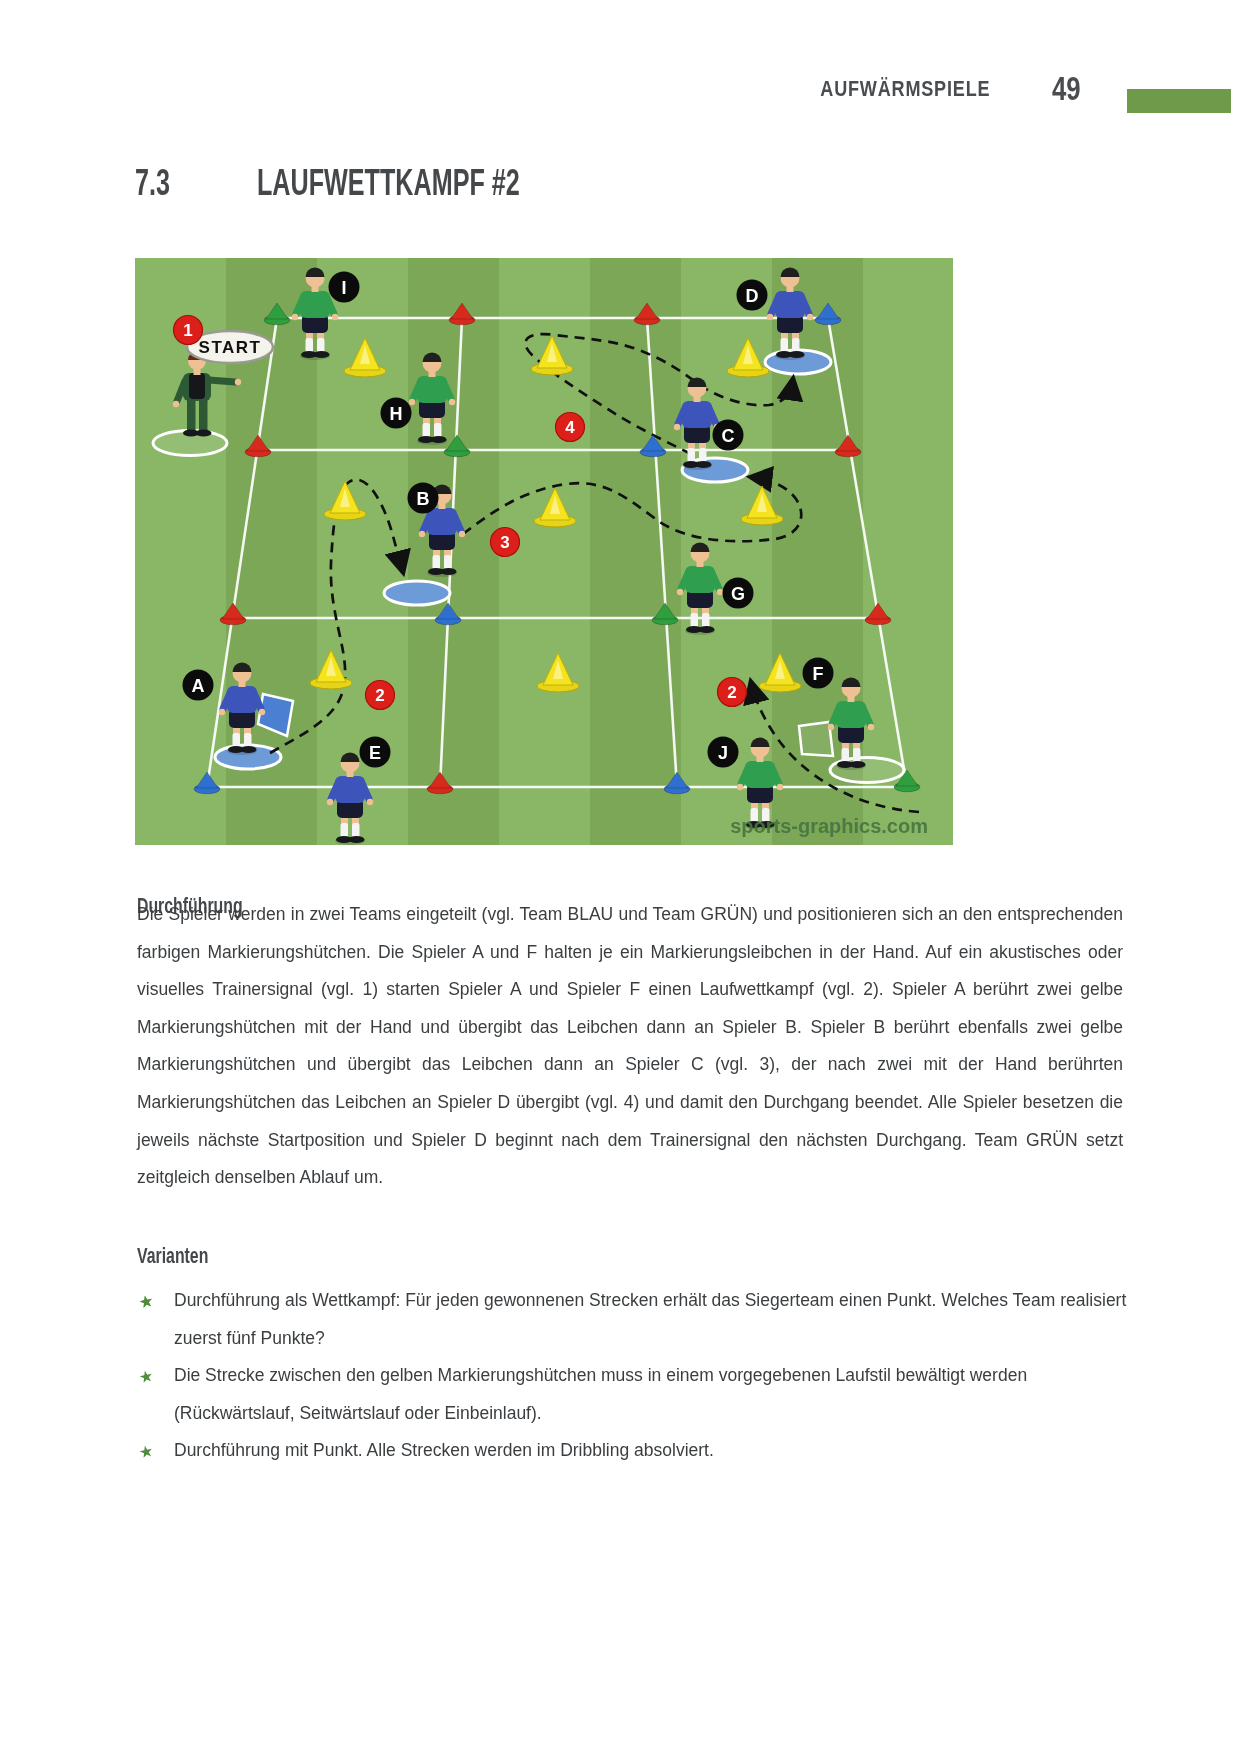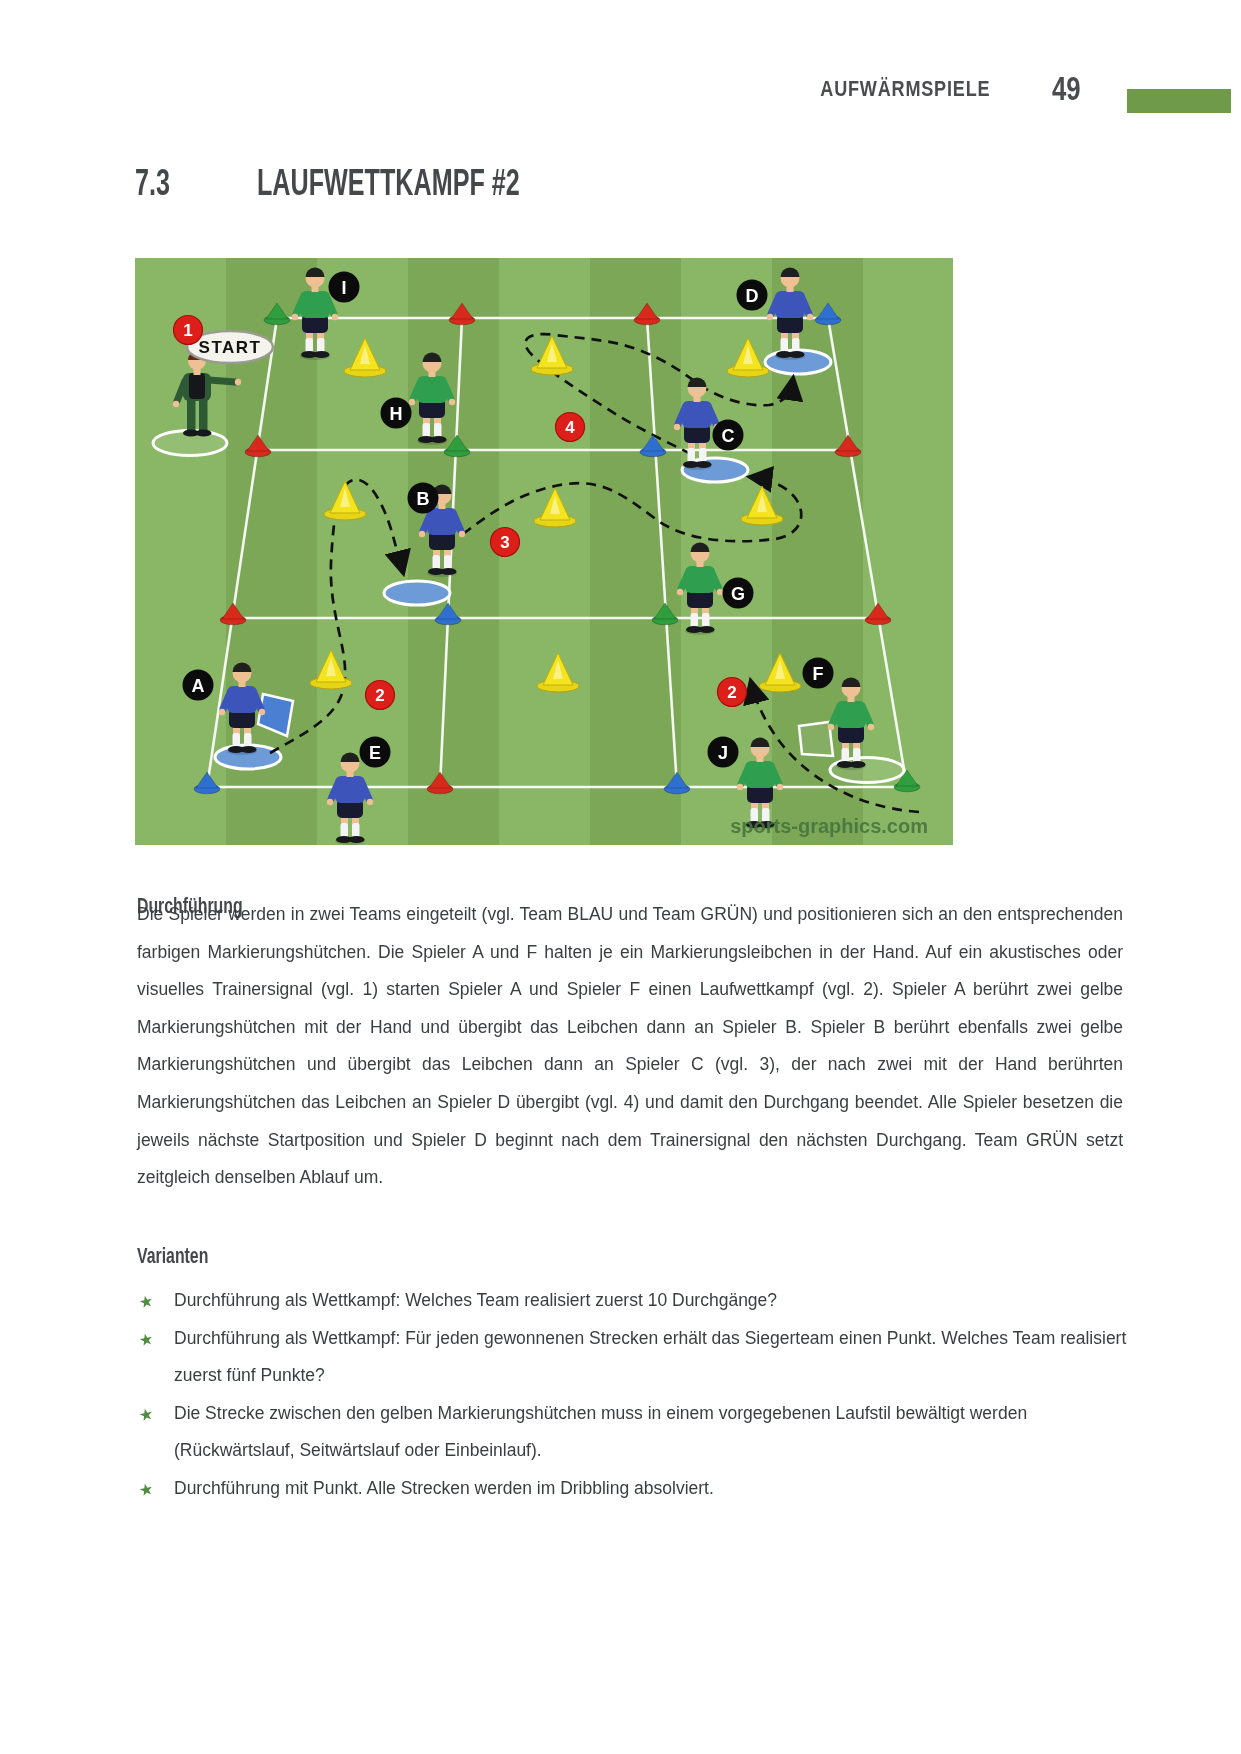--- a/index.html
+++ b/index.html
@@ -456,21 +456,20 @@
   </div>
 
 <div class="cond sec-heading" id="h-durch">Durchführung</div>
 <div class="body-par">Die Spieler werden in zwei Teams eingeteilt (vgl. Team BLAU und Team GRÜN) und positionieren sich an den entsprechenden farbigen Markierungshütchen. Die Spieler A und F halten je ein Markierungsleibchen in der Hand. Auf ein akustisches oder visuelles Trainersignal (vgl. 1) starten Spieler A und Spieler F einen Laufwettkampf (vgl. 2). Spieler A berührt zwei gelbe Markierungshütchen mit der Hand und übergibt das Leibchen dann an Spieler B. Spieler B berührt ebenfalls zwei gelbe Markierungshütchen und übergibt das Leibchen dann an Spieler C (vgl. 3), der nach zwei mit der Hand berührten Markierungshütchen das Leibchen an Spieler D übergibt (vgl. 4) und damit den Durchgang beendet. Alle Spieler besetzen die jeweils nächste Startposition und Spieler D beginnt nach dem Trainersignal den nächsten Durchgang. Team GRÜN setzt zeitgleich denselben Ablauf um.</div>
 
 <div class="cond sec-heading" id="h-var">Varianten</div>
 
 <div class="variants">
   <div class="variant-item">
     <span class="star">★</span>
-    <span>Durchführung als Wettkampf: Welches Team realisiert zuerst 10 Durchgänge?</span>
   </div>
   <div class="variant-item">
     <span class="star">★</span>
     <span>Durchführung als Wettkampf: Für jeden gewonnenen Strecken erhält das Siegerteam einen Punkt. Welches Team realisiert zuerst fünf Punkte?</span>
   </div>
   <div class="variant-item">
     <span class="star">★</span>
     <span>Die Strecke zwischen den gelben Markierungshütchen muss in einem vorgegebenen Laufstil bewältigt werden (Rückwärtslauf, Seitwärtslauf oder Einbeinlauf).</span>
   </div>
   <div class="variant-item">

